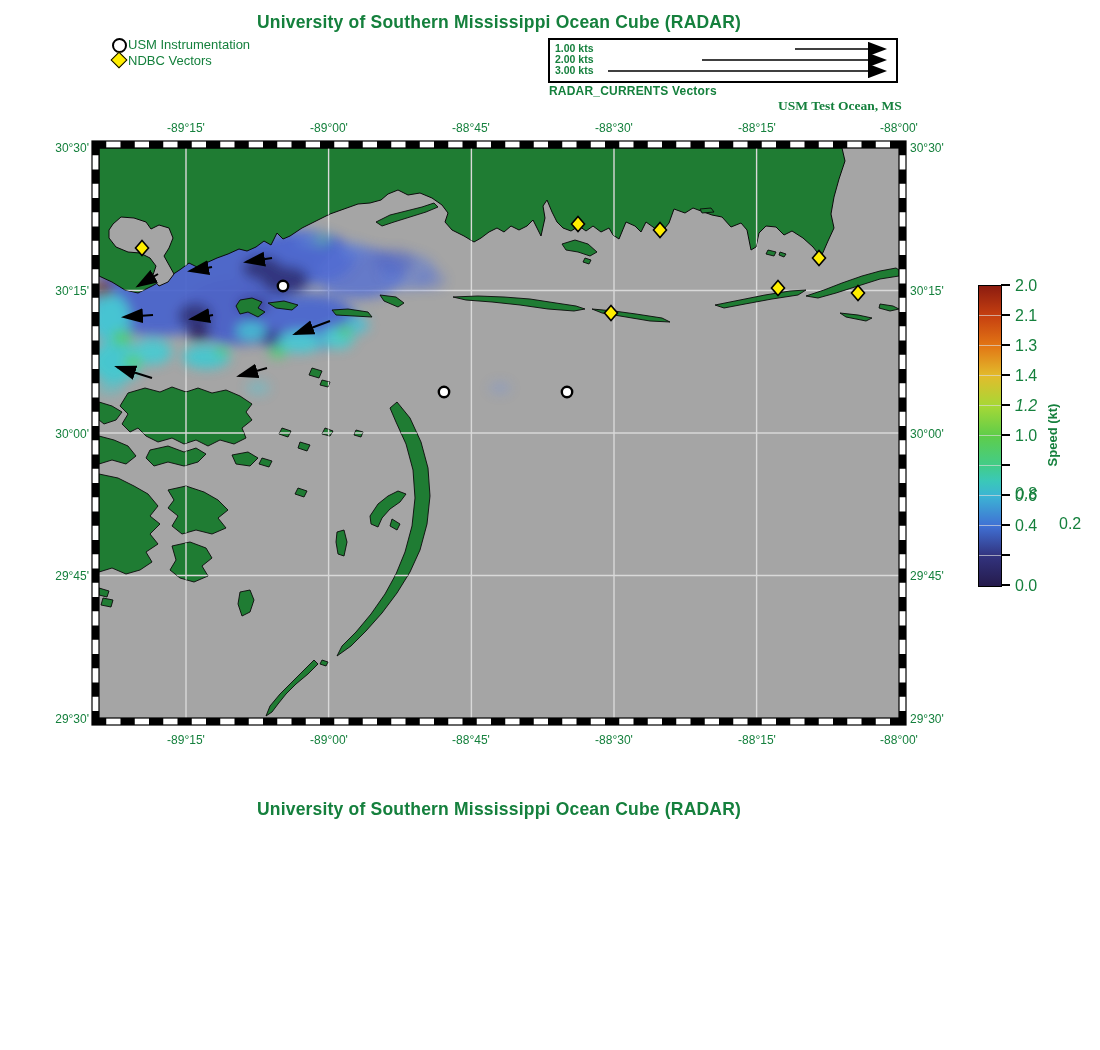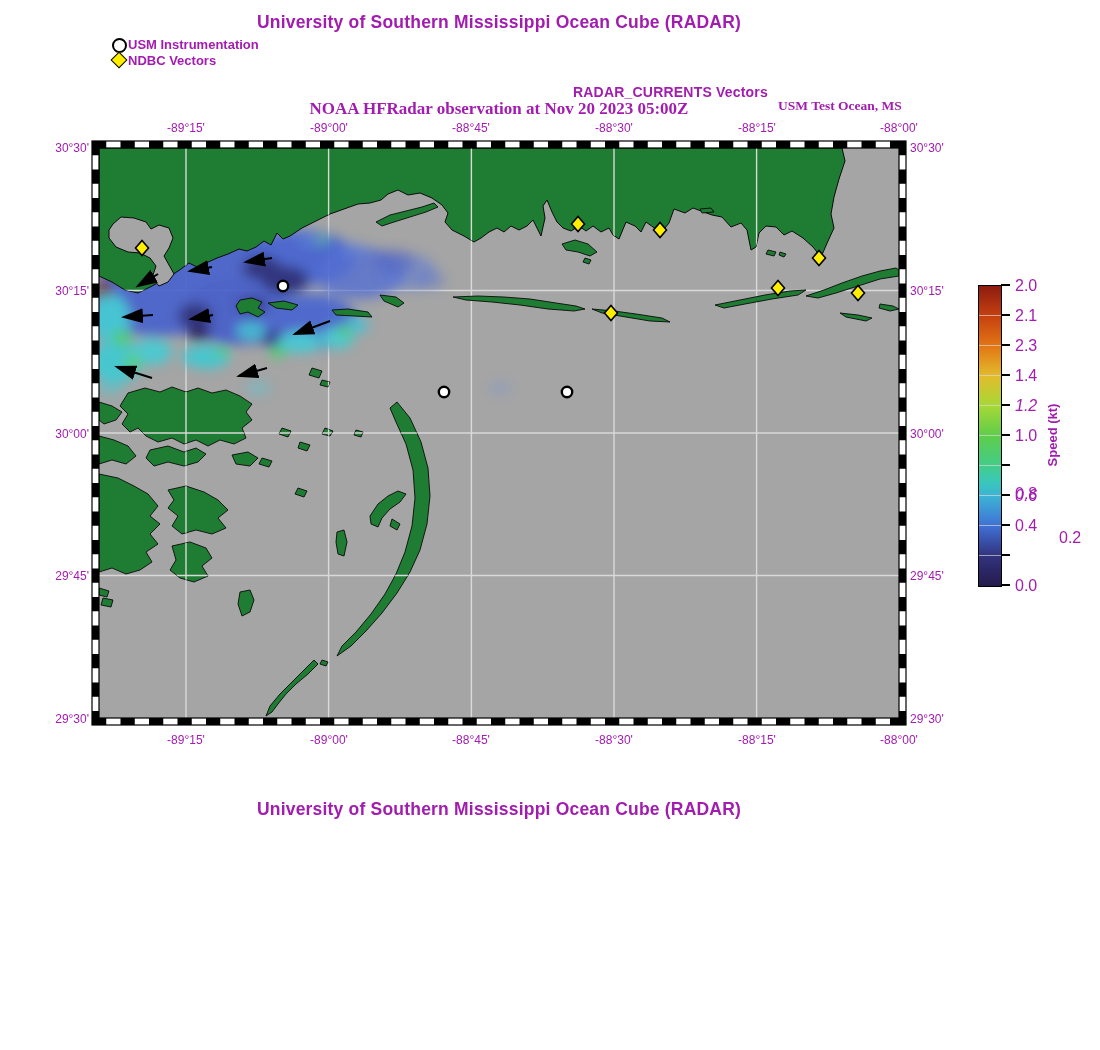--- a/index.html
+++ b/index.html
@@ -1,25 +1,25 @@
 <!DOCTYPE html>
 <html><head>
 <meta charset="utf-8">
 <style>
   html,body{margin:0;padding:0;background:#ffffff;}
   #page{position:relative;width:1100px;height:1050px;background:#ffffff;overflow:hidden;
-        font-family:"Liberation Sans",sans-serif;color:#a21caf;}
+        font-family:"Liberation Sans",sans-serif;color:#15803d;}
   .abs{position:absolute;}
   .title{width:800px;left:99px;text-align:center;font-weight:bold;font-size:17.5px;letter-spacing:0.2px;}
-  .legend-label{font-weight:bold;font-size:13px;white-space:nowrap;}
+  .legend-label{font-weight:normal;font-size:13px;white-space:nowrap;}
   .legend-circle{width:11px;height:11px;border:2.2px solid #000;border-radius:50%;background:#fff;}
   .legend-diamond{width:10px;height:10px;border:1.6px solid #000;background:#ffee00;transform:rotate(45deg);}
   .scalebox{left:548px;top:38px;width:346px;height:41px;border:2px solid #000;background:#fff;}
   .kts{position:absolute;left:5px;font-weight:bold;font-size:10.5px;line-height:11px;white-space:nowrap;}
-  .vec-caption{left:549px;top:84px;font-weight:bold;font-size:14px;letter-spacing:0.2px;margin-left:24px;}
+  .vec-caption{left:549px;top:84px;font-weight:bold;font-size:12px;letter-spacing:0.2px;}
   .subtitle{left:99px;width:800px;text-align:center;top:99px;font-family:"Liberation Serif",serif;
             font-weight:bold;font-size:17px;}
   .range-label{left:760px;top:98px;width:160px;text-align:center;font-family:"Liberation Serif",serif;font-weight:bold;font-size:13.5px;}
   .axis-label{font-size:12px;white-space:nowrap;}
   .lon{width:80px;text-align:center;}
   .lat-l{width:50px;text-align:right;left:39px;}
   .lat-r{left:910px;width:60px;text-align:left;}
   .cbar{left:978px;top:285px;width:22px;height:300px;border:1.2px solid #000;
         background:linear-gradient(to top,
           #251b4c 0%, #32337e 10%, #4070d4 20%, #3cb4d4 30%, #3ac8b8 35%,
@@ -36,23 +36,37 @@
 
 <div id="page">
 
   <div class="abs title" style="top:12px;">University of Southern Mississippi Ocean Cube (RADAR)</div>
 
   <div class="abs legend-circle" style="left:112px;top:38px;"></div>
   <div class="abs legend-label" style="left:128px;top:37px;">USM Instrumentation</div>
   <div class="abs legend-diamond" style="left:113px;top:54px;"></div>
   <div class="abs legend-label" style="left:128px;top:53px;">NDBC Vectors</div>
 
+  <div class="abs scalebox">
+    <div class="kts" style="top:3px;">1.00 kts</div>
+    <div class="kts" style="top:14px;">2.00 kts</div>
+    <div class="kts" style="top:25px;">3.00 kts</div>
+    <svg class="abs" style="left:0;top:0;" width="346" height="41">
+      <defs>
+        <marker id="ahs" markerWidth="12" markerHeight="9" refX="10" refY="4.5" orient="auto">
+          <path d="M0,0 L12,4.5 L0,9 Z" fill="#000"></path>
+        </marker>
+      </defs>
+      <line x1="245" y1="9" x2="334" y2="9" stroke="#000" stroke-width="1.6" marker-end="url(#ahs)"></line>
+      <line x1="152" y1="20" x2="334" y2="20" stroke="#000" stroke-width="1.6" marker-end="url(#ahs)"></line>
+      <line x1="58" y1="31" x2="334" y2="31" stroke="#000" stroke-width="1.6" marker-end="url(#ahs)"></line>
+    </svg>
+  </div>
   <div class="abs vec-caption">RADAR_CURRENTS Vectors</div>
 
-  <div class="abs subtitle">NOAA HFRadar observation at Nov 20 2023 05:00Z</div>
   <div class="abs range-label">USM Test Ocean, MS</div>
 
   <div class="abs axis-label lon" style="left:146px;top:121px;">-89°15'</div>
   <div class="abs axis-label lon" style="left:289px;top:121px;">-89°00'</div>
   <div class="abs axis-label lon" style="left:431px;top:121px;">-88°45'</div>
   <div class="abs axis-label lon" style="left:574px;top:121px;">-88°30'</div>
   <div class="abs axis-label lon" style="left:717px;top:121px;">-88°15'</div>
   <div class="abs axis-label lon" style="left:859px;top:121px;">-88°00'</div>
 
   <div class="abs axis-label lon" style="left:146px;top:733px;">-89°15'</div>
@@ -281,25 +295,25 @@
   <div class="abs cbar-tick" style="top:404px;"></div>
   <div class="abs cbar-tick" style="top:434px;"></div>
   <div class="abs cbar-tick" style="top:464px;"></div>
   <div class="abs cbar-tick" style="top:494px;"></div>
   <div class="abs cbar-tick" style="top:524px;"></div>
   <div class="abs cbar-tick" style="top:554px;"></div>
   <div class="abs cbar-tick" style="top:584px;"></div>
 
   <div class="abs cbar-lab" style="top:280px;">2.0</div>
   <div class="abs cbar-lab" style="top:310px;">2.1</div>
-  <div class="abs cbar-lab" style="top:340px;">2.3</div>
+  <div class="abs cbar-lab" style="top:340px;">1.3</div>
   <div class="abs cbar-lab" style="top:370px;">1.4</div>
   <div class="abs cbar-lab" style="top:400px;font-style:italic;">1.2</div>
   <div class="abs cbar-lab" style="top:430px;">1.0</div>
   <div class="abs cbar-lab" style="top:460px;margin-top:28px;">0.8</div>
   <div class="abs cbar-lab" style="top:490px;font-style:italic;">0.6</div>
   <div class="abs cbar-lab" style="top:520px;">0.4</div>
-  <div class="abs cbar-lab" style="top:532px;padding-left:44px;">0.2</div>
+  <div class="abs cbar-lab" style="top:518px;padding-left:44px;">0.2</div>
   <div class="abs cbar-lab" style="top:580px;">0.0</div>
   <div class="abs cbar-title">Speed (kt)</div>
 
   <div class="abs title" style="top:799px;">University of Southern Mississippi Ocean Cube (RADAR)</div>
 </div>
 
 </body></html>

